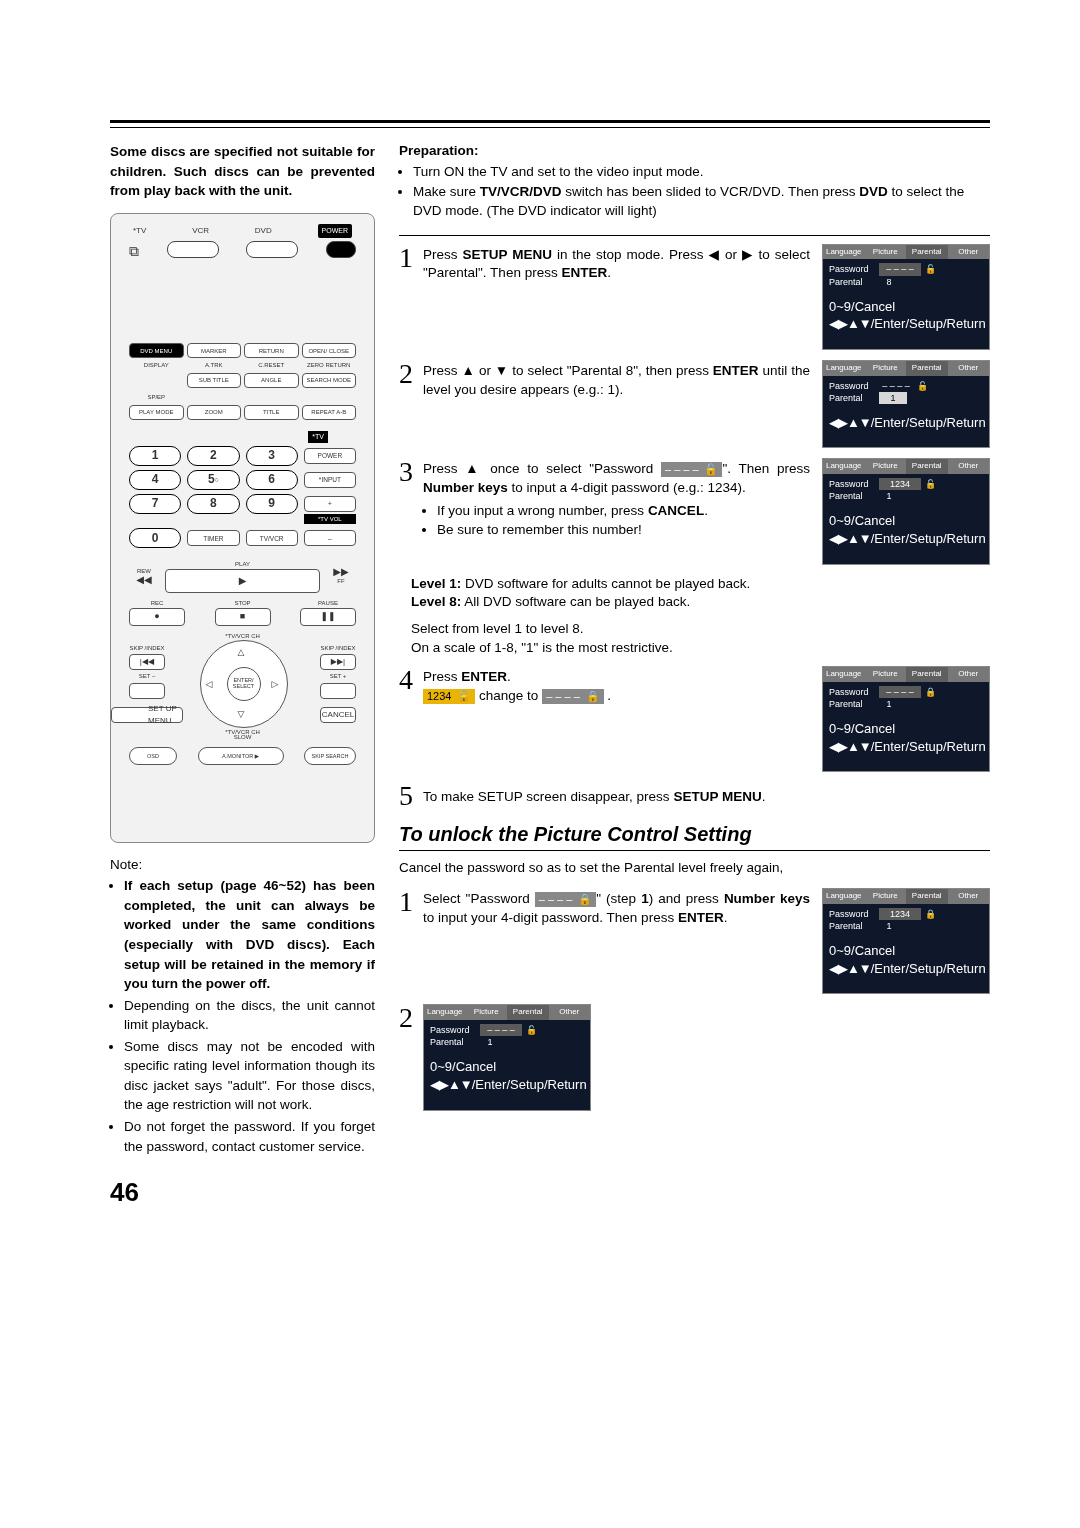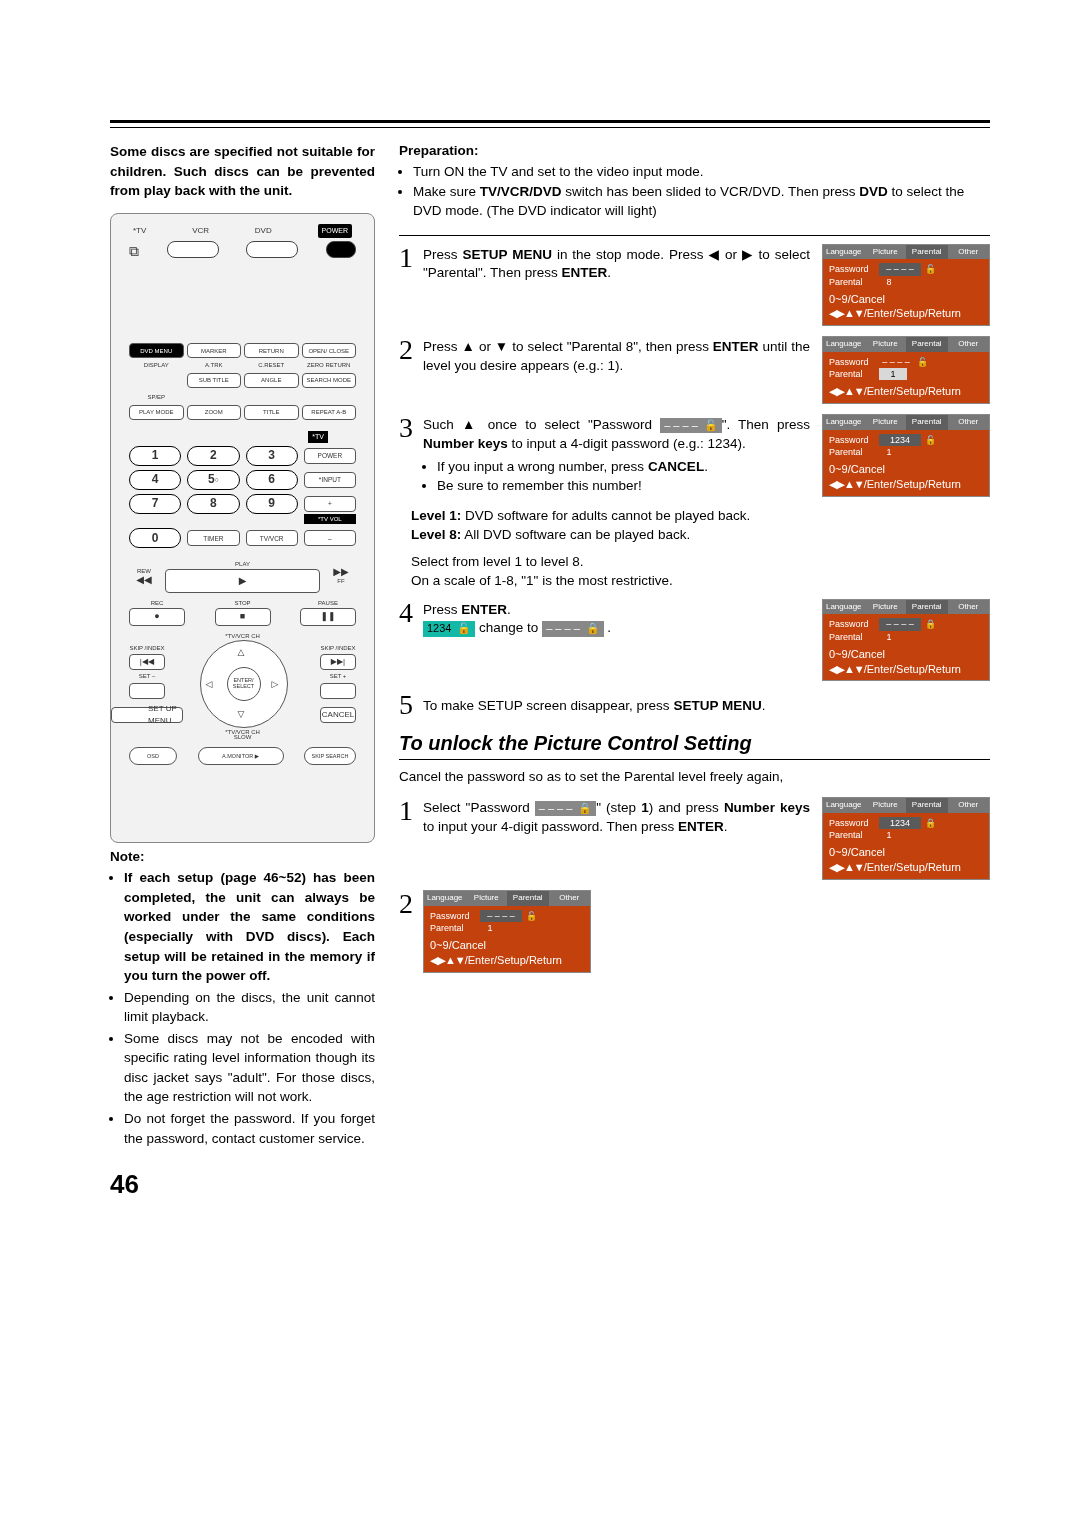--- a/index.html
+++ b/index.html
@@ -66,21 +66,21 @@
   .nav-area { margin-top:10px; position:relative; display:flex; align-items:center; justify-content:space-between;}
   .skip-col { width:36px; display:flex; flex-direction:column; align-items:center; gap:2px; font-size:6px;}
   .skip-btn { width:34px; height:14px; border:1px solid #555; border-radius:4px; background:#fff; display:flex; align-items:center; justify-content:center; font-size:8px;}
   .dpad { width:110px; height:95px; position:relative; }
   .dpad-ring { position:absolute; width:86px; height:86px; border:1px solid #555; border-radius:50%; left:12px; top:4px; background:#fff;}
   .dpad-center { position:absolute; width:32px; height:32px; border:1px solid #555; border-radius:50%; left:39px; top:31px; background:#fff; font-size:5.5px; text-align:center; display:flex; align-items:center; justify-content:center; line-height:1;}
   .dpad-arrow { position:absolute; font-size:9px; }
   .dpad-ch-lab { position:absolute; font-size:6px; width:100%; text-align:center; }
   .bottom-row { display:flex; justify-content:space-between; margin-top:6px;}
   .oval-btn { border:1px solid #555; border-radius:10px; height:16px; font-size:5.5px; display:flex; align-items:center; justify-content:center; background:#fff; padding:0 4px; line-height:1; text-align:center;}
-  .note-head { font-weight: bold; margin-top: 4px; }
+  .note-head { font-weight: normal; margin-top: 12px; }
   ul.notes { margin: 2px 0 0 0; padding-left: 14px; text-align: justify;}
   ul.notes li { margin-bottom: 2px; }
 
   
   .prep-head { font-weight: bold; }
   .prep-list { margin: 2px 0 14px 0; padding-left: 14px; }
   .prep-list li { margin-bottom: 1px; }
   h2.sect {
     font-size: 20px;
     font-weight: bold;
@@ -95,39 +95,39 @@
     font-weight: normal;
     line-height: 1;
     font-family: "Times New Roman", serif;
   }
   .step-body { flex: 1; display:flex; }
   .step-text { flex: 1; padding-right: 12px; padding-top: 2px; text-align: justify; }
   .osd {
     width: 168px;
     flex: 0 0 168px;
     border: 1px solid #888;
-    background: #c2410c;
+    background: #0f172a;
     color: #fff;
     font-size: 9px;
-    padding: 5px 6px 4px 6px;
+    padding: 5px 6px 16px 6px;
     box-sizing: border-box;
     line-height: 1.35;
   }
   .osd .tabs { display: flex; gap:0; margin: -5px -6px 4px -6px; font-size:8px;}
   .osd .tab { flex:1; text-align:center; padding: 2px 0; background:#777;}
   .osd .tab.active { background:#5f5f5f; }
   .osd .row { display:flex; align-items:center; gap:4px;}
   .osd .row .lab { width: 46px; }
   .osd .value { background:#5a5a5a; color:#fff; padding: 0 4px; display:inline-block; min-width:34px; text-align:center;}
   .osd .value.light { background:#d8d8d8; color:#000;}
   .osd .lock { font-size: 9px; }
-  .osd .footer { margin-top: 4px; font-size: 11px; }
+  .osd .footer { margin-top: 10px; font-size: 13px; }
   .osd .footer .arrows::before{ content:"\25C0\25B6\25B2\25BC"; letter-spacing:-1px; }
   .inline-box { display:inline-block; background:#888; color:#fff; font-size: 11px; padding: 0 4px; vertical-align: middle;}
-  .inline-box.light { background:#14b8a6; color:#000;}
+  .inline-box.light { background:#eab308; color:#000;}
   .unlock-text { margin: 4px 0 10px 0;}
   .page-num {
     font-size: 26px;
     font-weight: bold;
     margin-top: 18px;
   }
   .just { text-align: justify; }
 </style>
 </head>
 <body>
@@ -353,21 +353,21 @@
                 <div><span class="arrows"></span>/Enter/Setup/Return</div>
               </div>
             </div>
         </div>
       </div>
 
       <div class="step">
         <div class="step-num">3</div>
         <div class="step-body">
           <div class="step-text">
-            <span>Such ▲ once to select "Password </span><span class="inline-box">– – – – &nbsp;<span>🔓</span></span><span>". Then press </span><b>Number keys</b><span> to input a 4-digit password (e.g.: 1234).</span>
+            <span>Press ▲ once to select "Password </span><span class="inline-box">– – – – &nbsp;<span>🔓</span></span><span>". Then press </span><b>Number keys</b><span> to input a 4-digit password (e.g.: 1234).</span>
             <ul style="padding-left:14px; margin:4px 0 0 0;">
               <li><span>If you input a wrong number, press </span><b>CANCEL</b><span>.</span></li>
               <li>Be sure to remember this number!</li>
             </ul>
           </div>
           <div class="osd" id="osd3">
               <div class="tabs">
                 <div class="tab">Language</div>
                 <div class="tab">Picture</div>
                 <div class="tab active">Parental</div>

